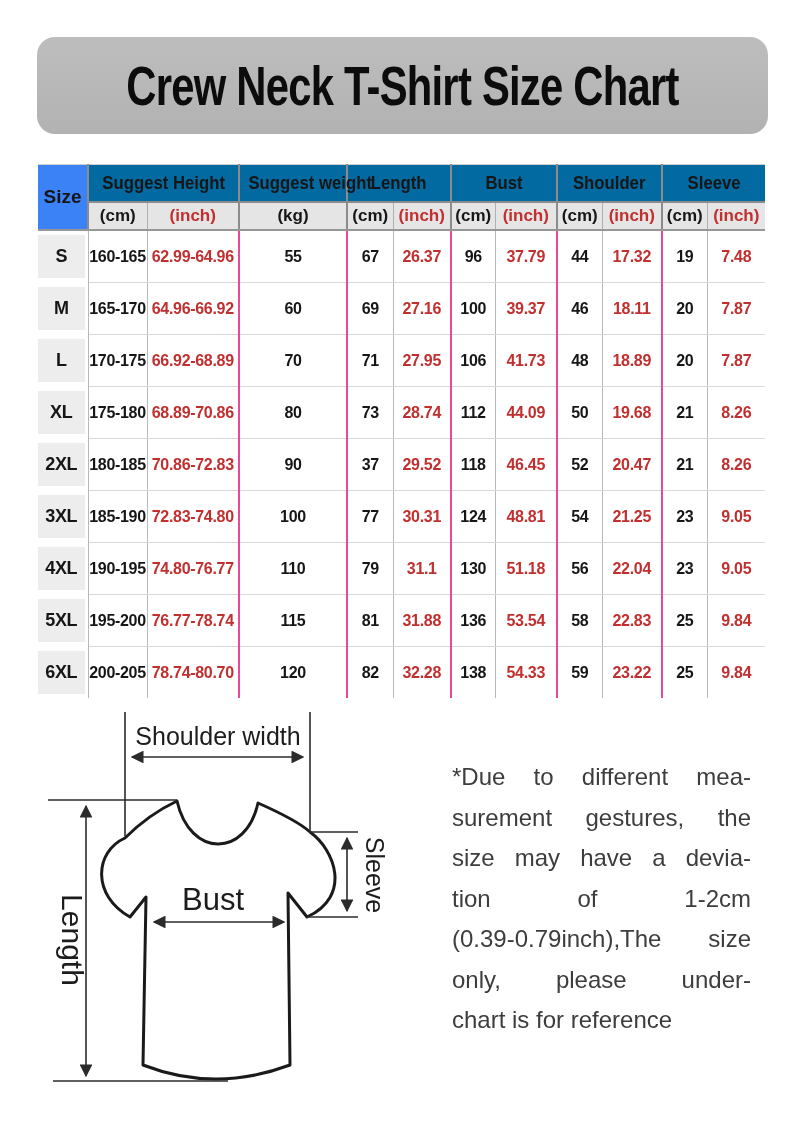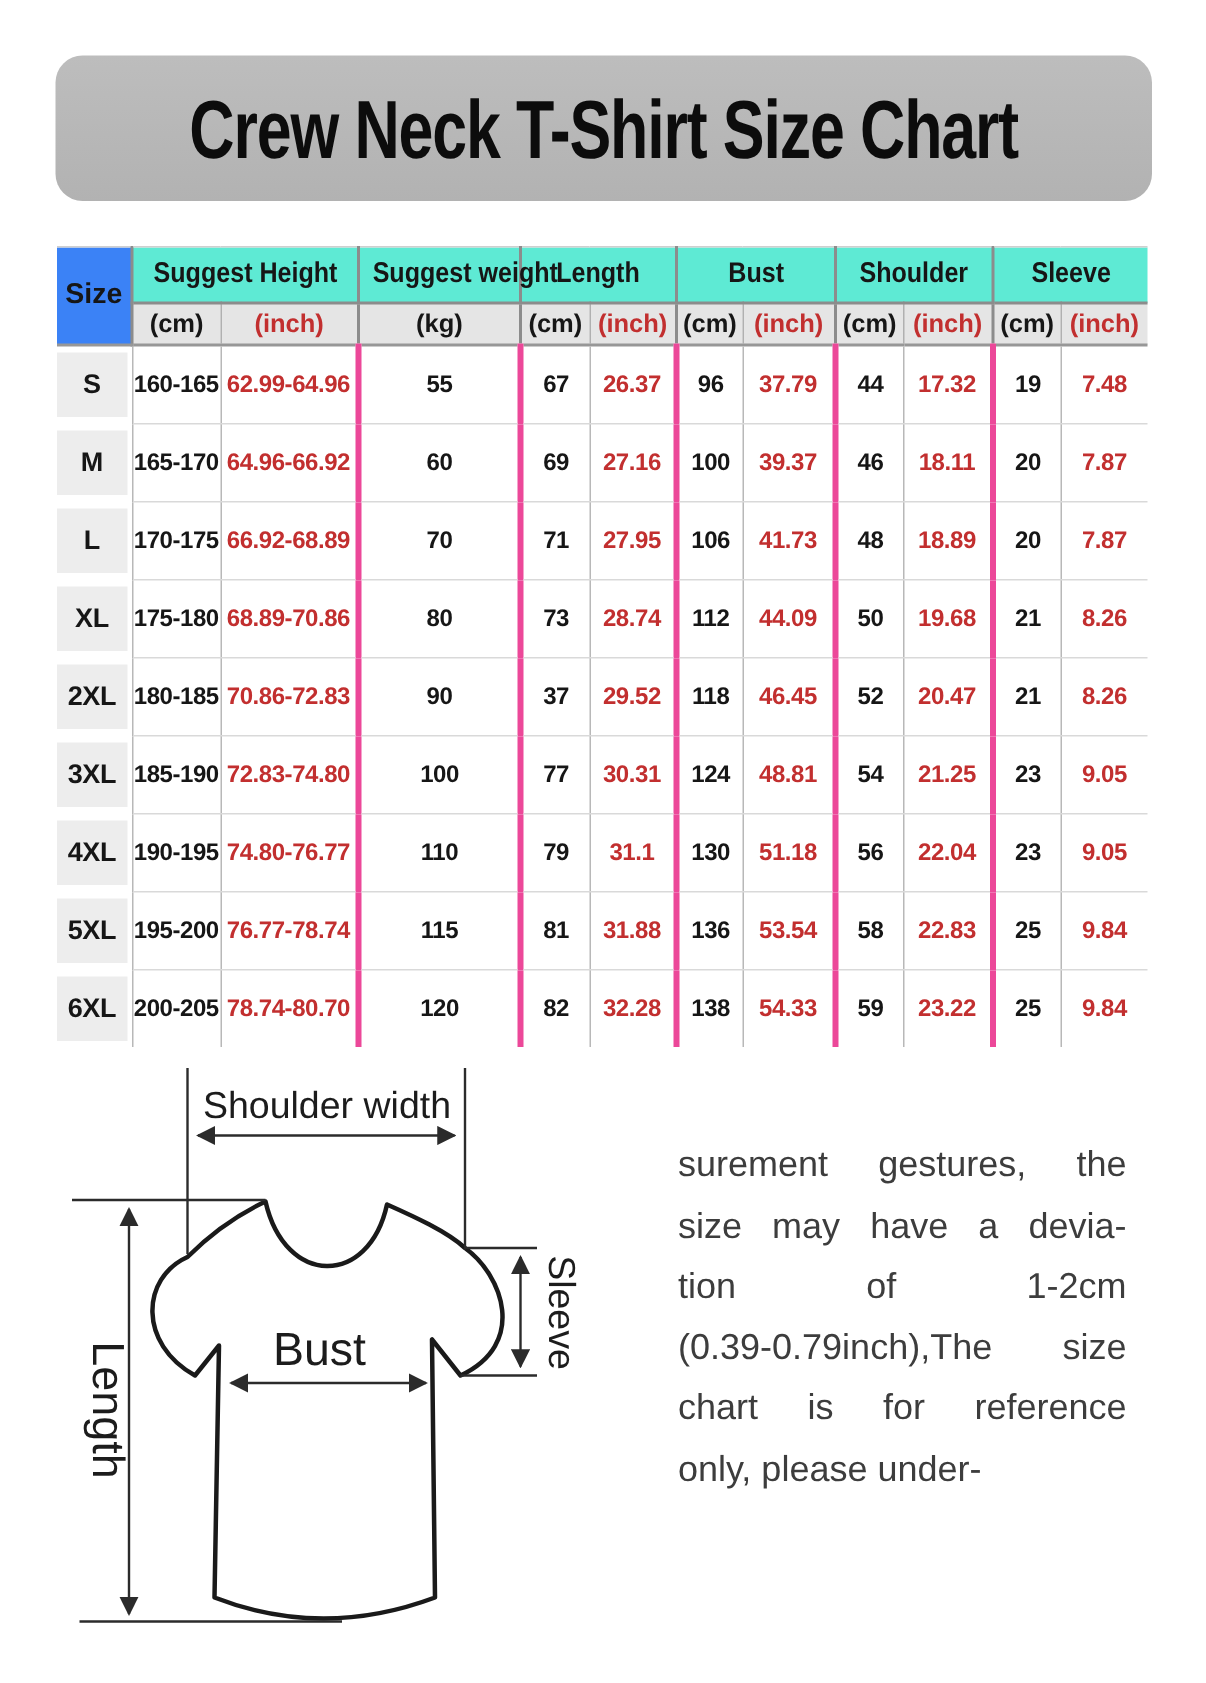--- a/index.html
+++ b/index.html
@@ -12,31 +12,31 @@
           border-radius:18px;display:flex;align-items:center;justify-content:center;}
   .banner-text{font-size:55px;font-weight:700;color:#0c0c0c;white-space:nowrap;
                transform:scaleX(0.76);letter-spacing:-1px;}
 
   
   .size-table{position:absolute;left:38px;top:164px;width:727px;
               border-collapse:collapse;table-layout:fixed;}
   .size-table th,.size-table td{padding:0;text-align:center;vertical-align:middle;}
   .h-size{background:#3b82f6;border-top:1px solid #cfcfcf;border-right:2px solid #8c8c8c;
           border-bottom:2px solid #979797;font-size:19px;font-weight:600;color:#161616;}
-  .h-group{background:#5eead4;height:36px;border-top:1px solid #cfcfcf;
+  .h-group{background:#0369a1;height:36px;border-top:1px solid #cfcfcf;
            border-bottom:2px solid #8c8c8c;border-right:2px solid #8c8c8c;
            font-size:19px;font-weight:700;color:#161616;}
   .h-group .group-label{display:inline-block;transform:scaleX(0.88);white-space:nowrap;}
   .h-sub{background:#e5e5e5;height:26px;border-right:1px solid #b0b0b0;
          border-bottom:2px solid #979797;font-size:17px;font-weight:600;color:#161616;}
   .h-sub.g-end{border-right:2px solid #8c8c8c;}
   .size-table .last{border-right:none !important;}
   .size-table tbody td{height:51px;border-right:1px solid #b8b8b8;border-bottom:1px solid #d9d9d9;
          font-size:16px;font-weight:700;letter-spacing:-0.3px;color:#161616;background:#fff;}
-  .size-table tbody td.g-end{border-right:4px solid #ec4899;}
+  .size-table tbody td.g-end{border-right:2px solid #ec4899;}
   .size-table tbody tr:last-child td{border-bottom:none;}
   .size-table td.red,.h-sub.red{color:#c22f2f;}
   td.size-cell{border-bottom:none !important;}
   .size-box{background:#ededed;height:43px;margin:4px 3px 4px 0;
             display:flex;align-items:center;justify-content:center;
             font-size:18px;font-weight:600;color:#161616;}
 
   
   .diagram{position:absolute;left:0px;top:700px;}
   .diagram text{font-family:"Liberation Sans",sans-serif;fill:#1c1c1c;}
@@ -276,21 +276,22 @@
     <line x1="154" y1="222" x2="284" y2="222" stroke="#2b2b2b" stroke-width="1.6" marker-start="url(#ah)" marker-end="url(#ah)"></line>
     <text x="213" y="210" font-size="31" text-anchor="middle">Bust</text>
 
     <line x1="310" y1="132" x2="358" y2="132" stroke="#2b2b2b" stroke-width="1.6"></line>
     <line x1="307" y1="217" x2="358" y2="217" stroke="#2b2b2b" stroke-width="1.6"></line>
     <line x1="347" y1="138" x2="347" y2="211" stroke="#2b2b2b" stroke-width="1.6" marker-start="url(#ah)" marker-end="url(#ah)"></line>
     <text x="366" y="175" font-size="25" text-anchor="middle" transform="rotate(90 366 175)">Sleeve</text>
   </svg>
 
   <div class="note" id="note">
+      <div class="note-line">*Due to different mea-</div>
       <div class="note-line">surement gestures, the</div>
       <div class="note-line">size may have a devia-</div>
       <div class="note-line">tion of 1-2cm</div>
       <div class="note-line">(0.39-0.79inch),The size</div>
+      <div class="note-line">only, please under-</div>
       <div class="note-line">chart is for reference</div>
-      <div class="note-line">only, please under-</div>
     </div>
 
 </div>
 
 </body></html>

